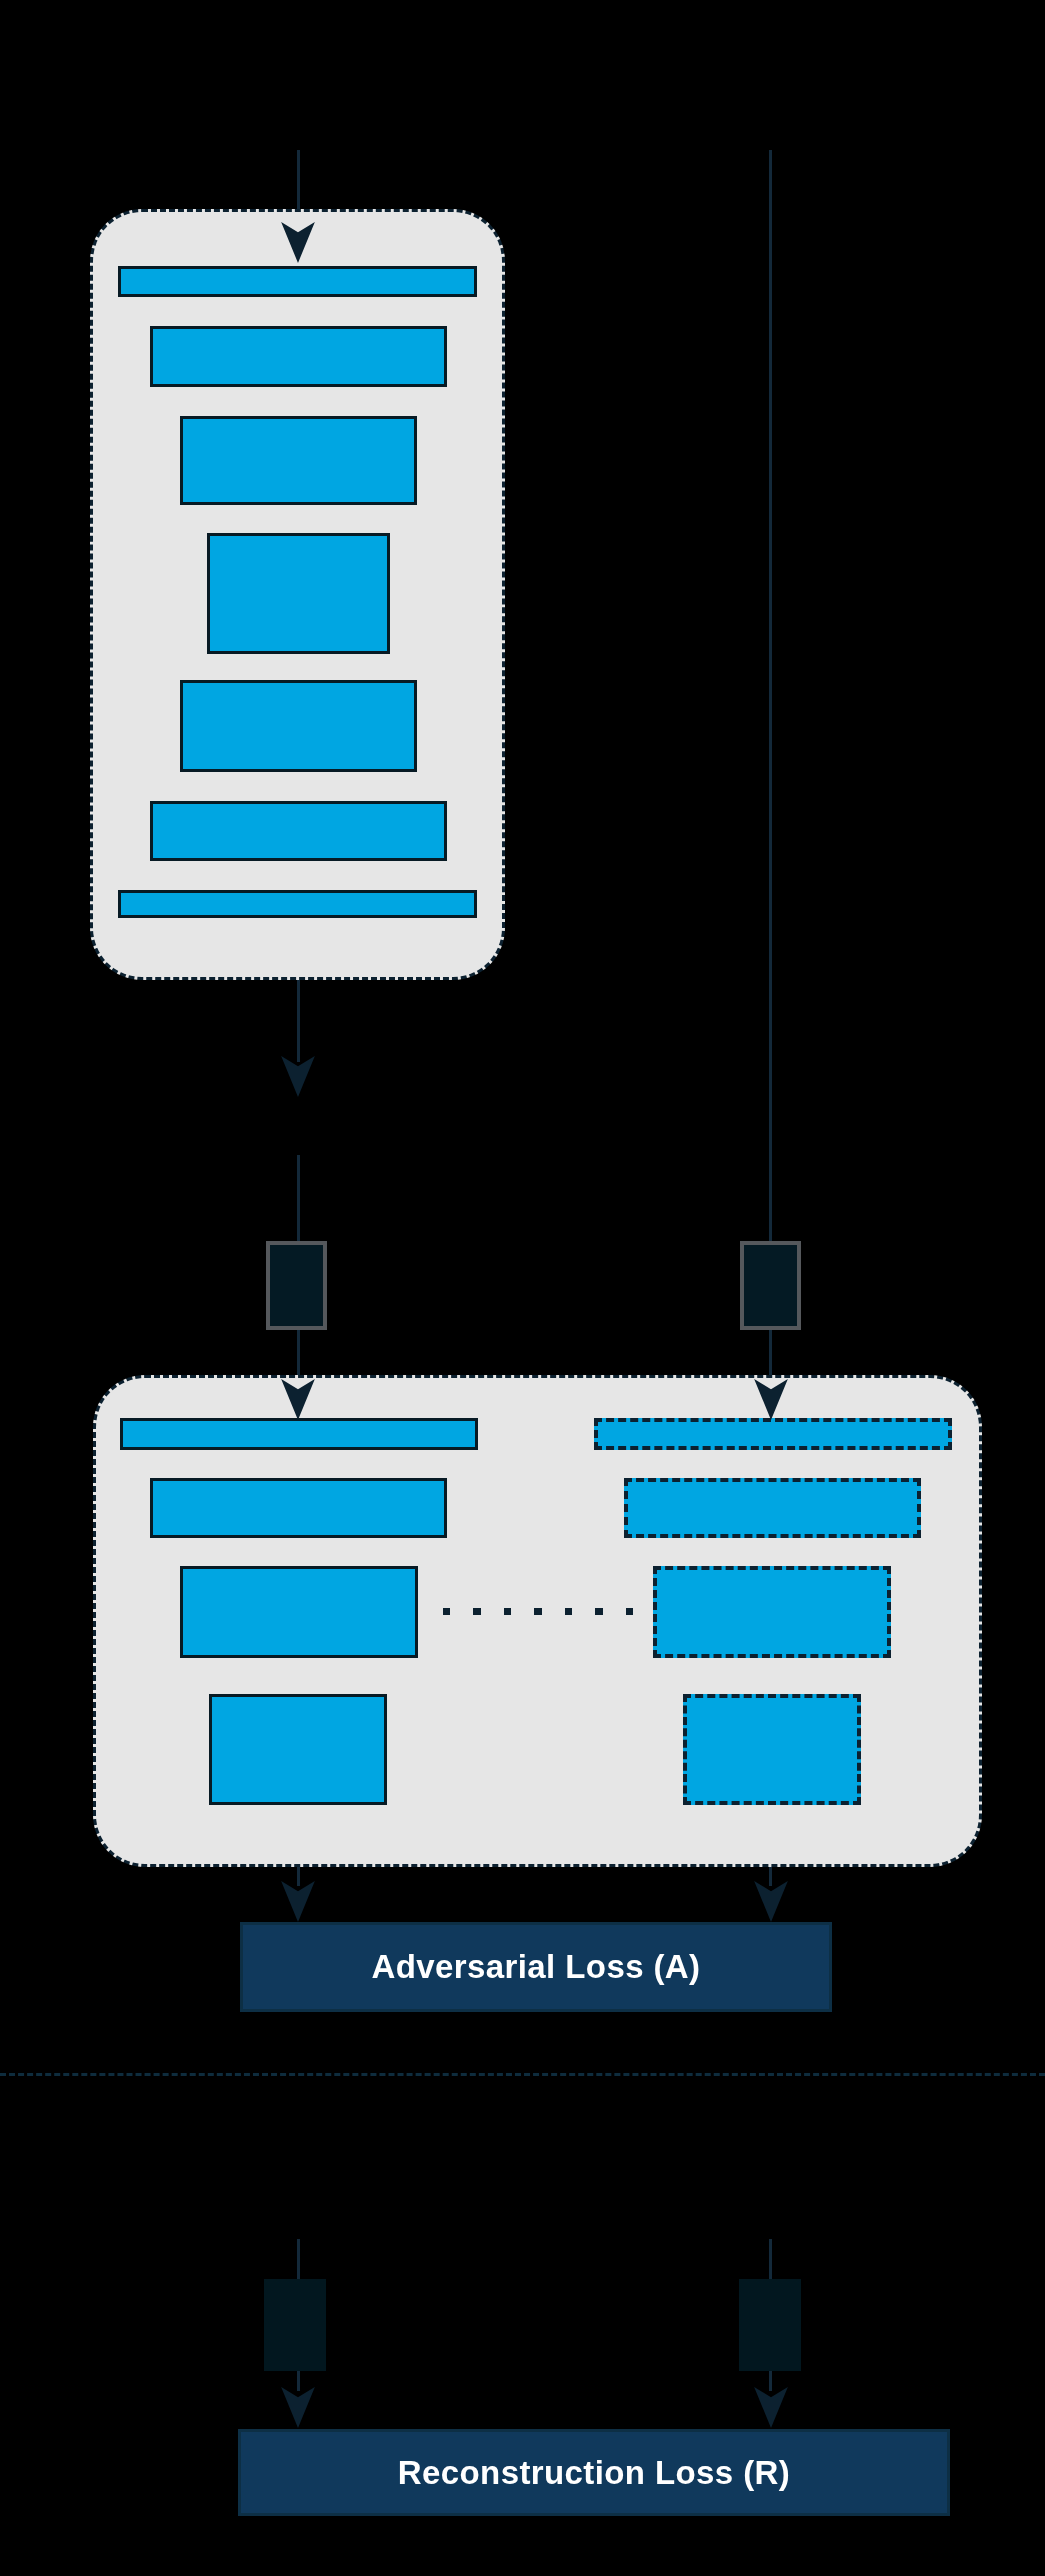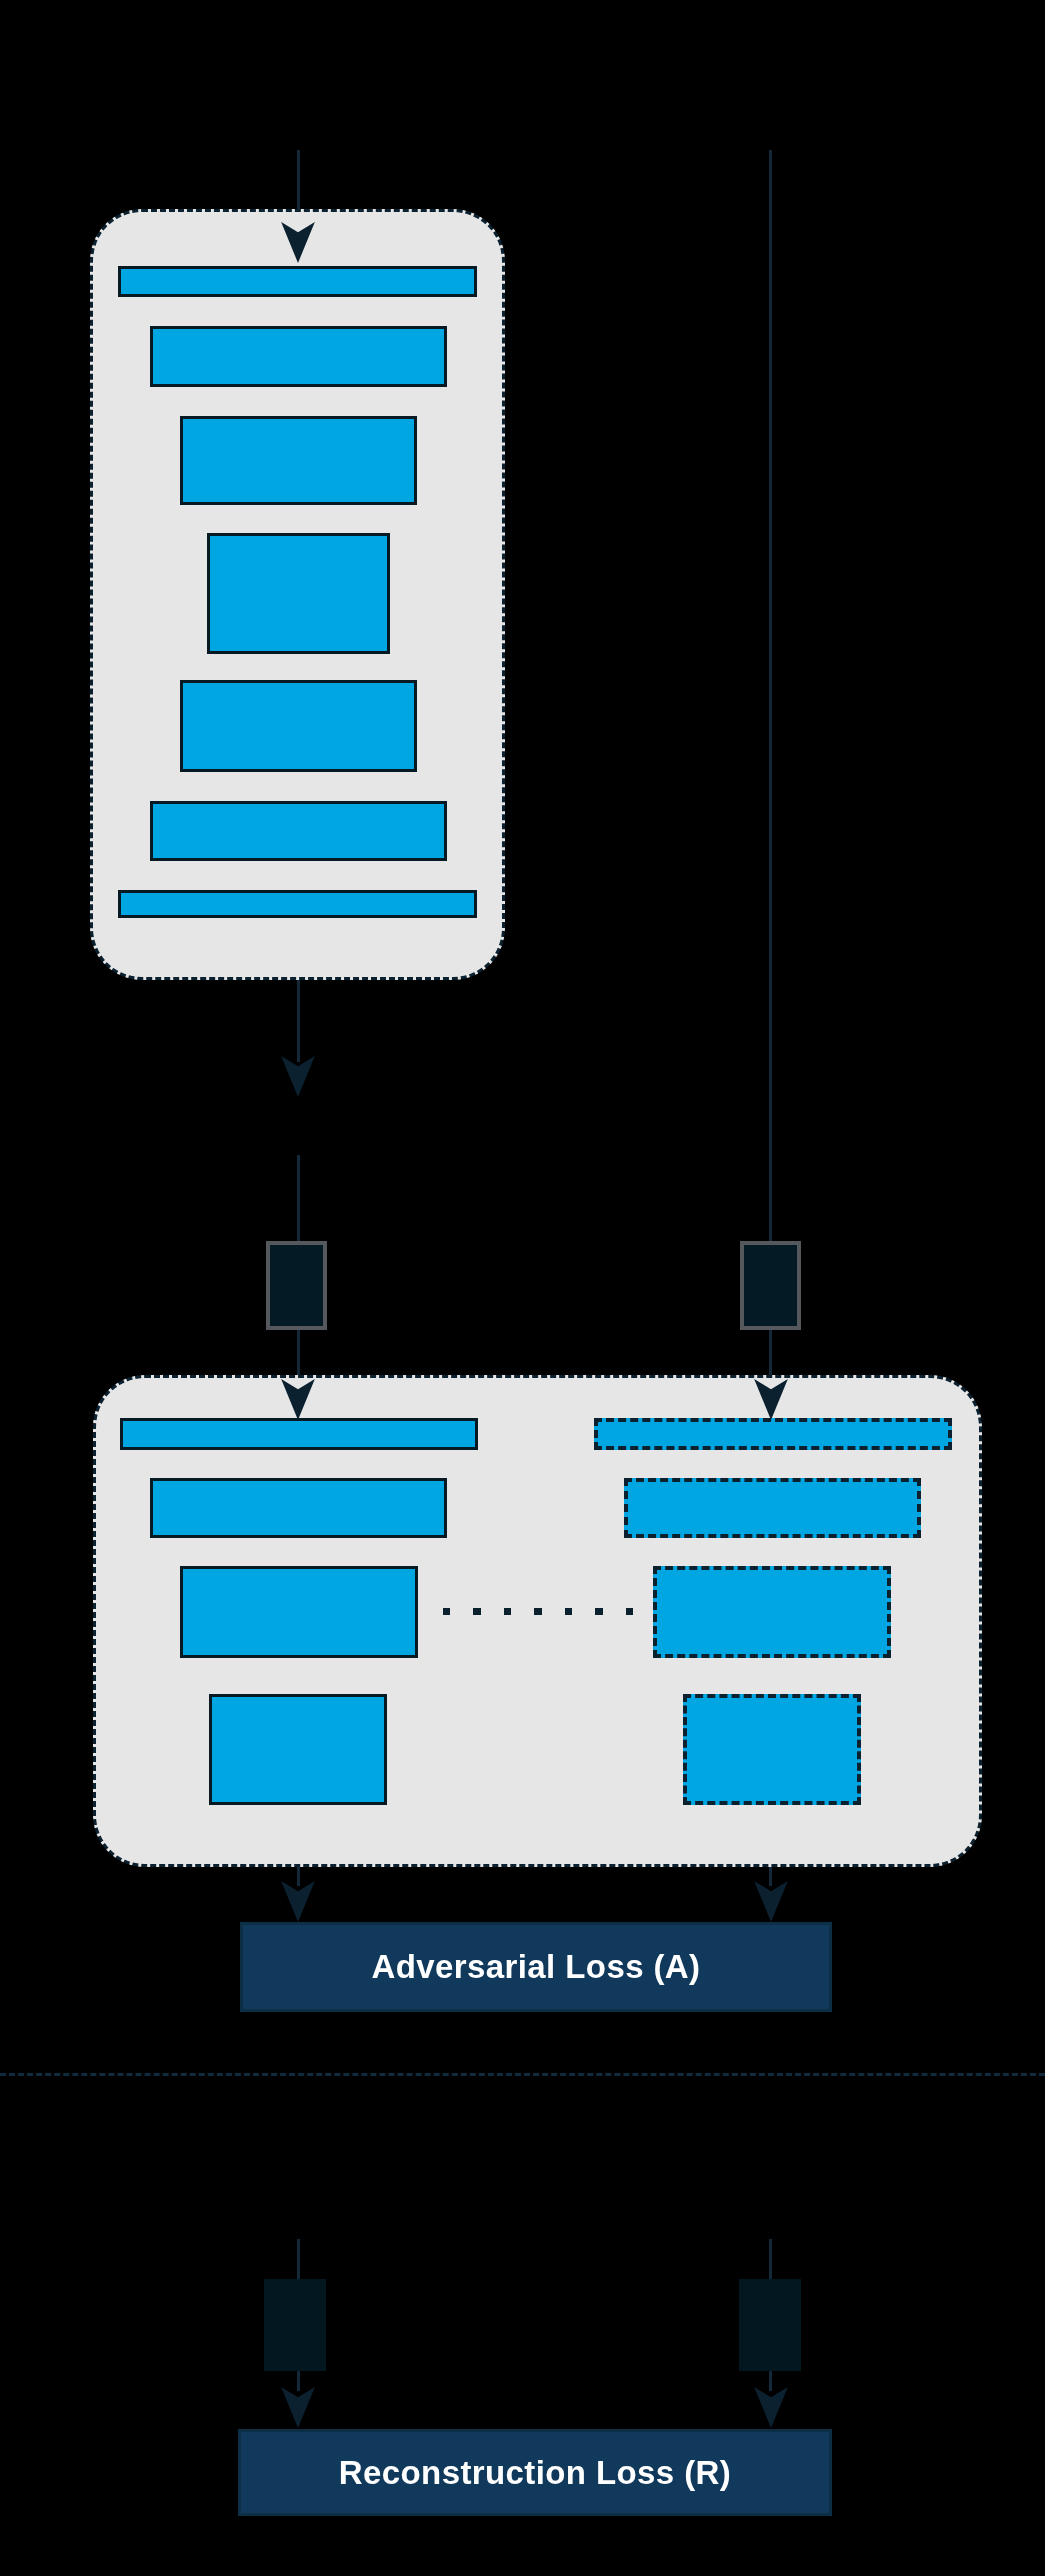--- a/index.html
+++ b/index.html
@@ -149,18 +149,18 @@
         <polygon points="0,0 23,14 46,0 23,56" fill="#0C2130"></polygon>
       </svg>
   </div>
 
   <div class="lossbox" style="left:240px;top:1922px;width:592px;height:90px;">
     <span>Adversarial Loss (A)</span>
   </div>
 
   <div class="divider" style="top:2073px;"></div>
 
-  <div class="lossbox" style="left:238px;top:2429px;width:594px;height:87px;">
+  <div class="lossbox" style="left:238px;top:2429px;width:712px;height:87px;">
     <span>Reconstruction Loss (R)</span>
   </div>
 
 </div>
 
 
 </body></html>

